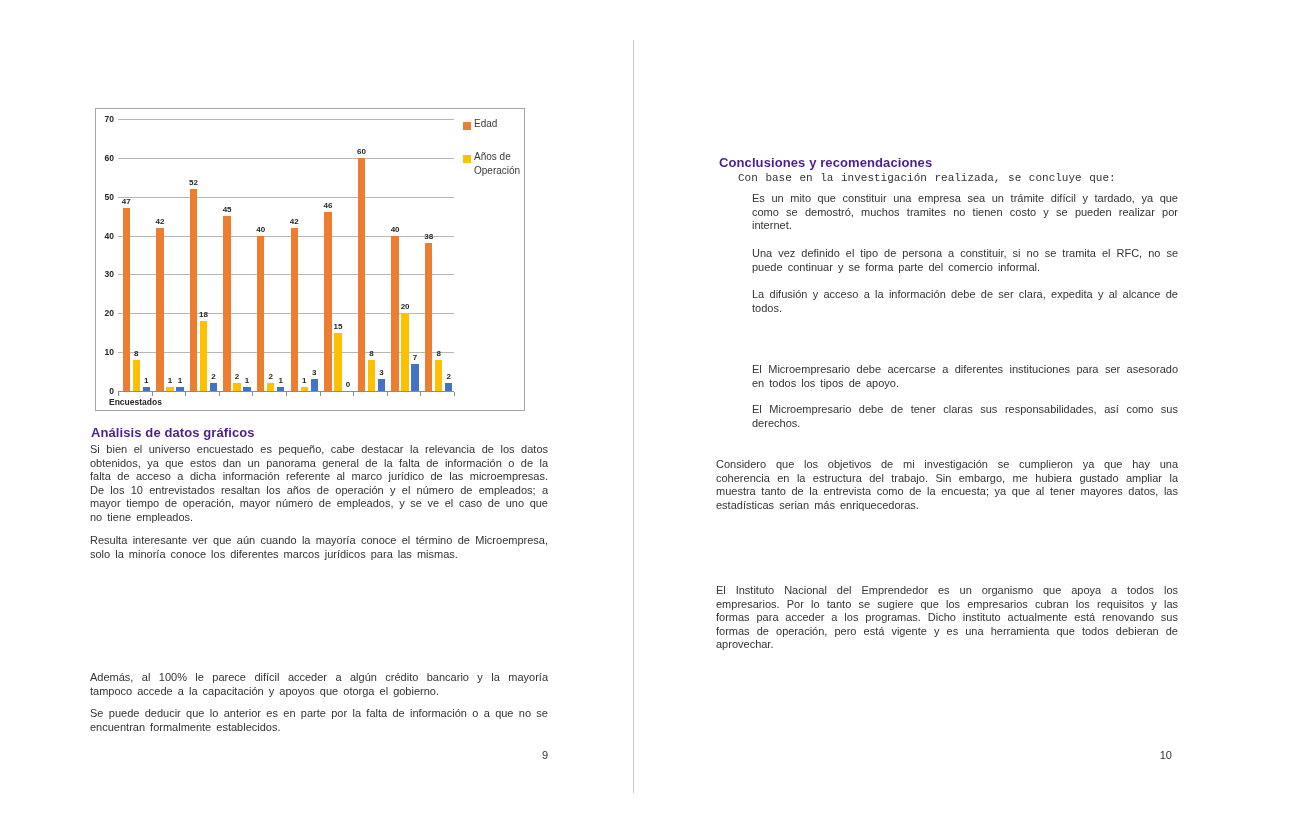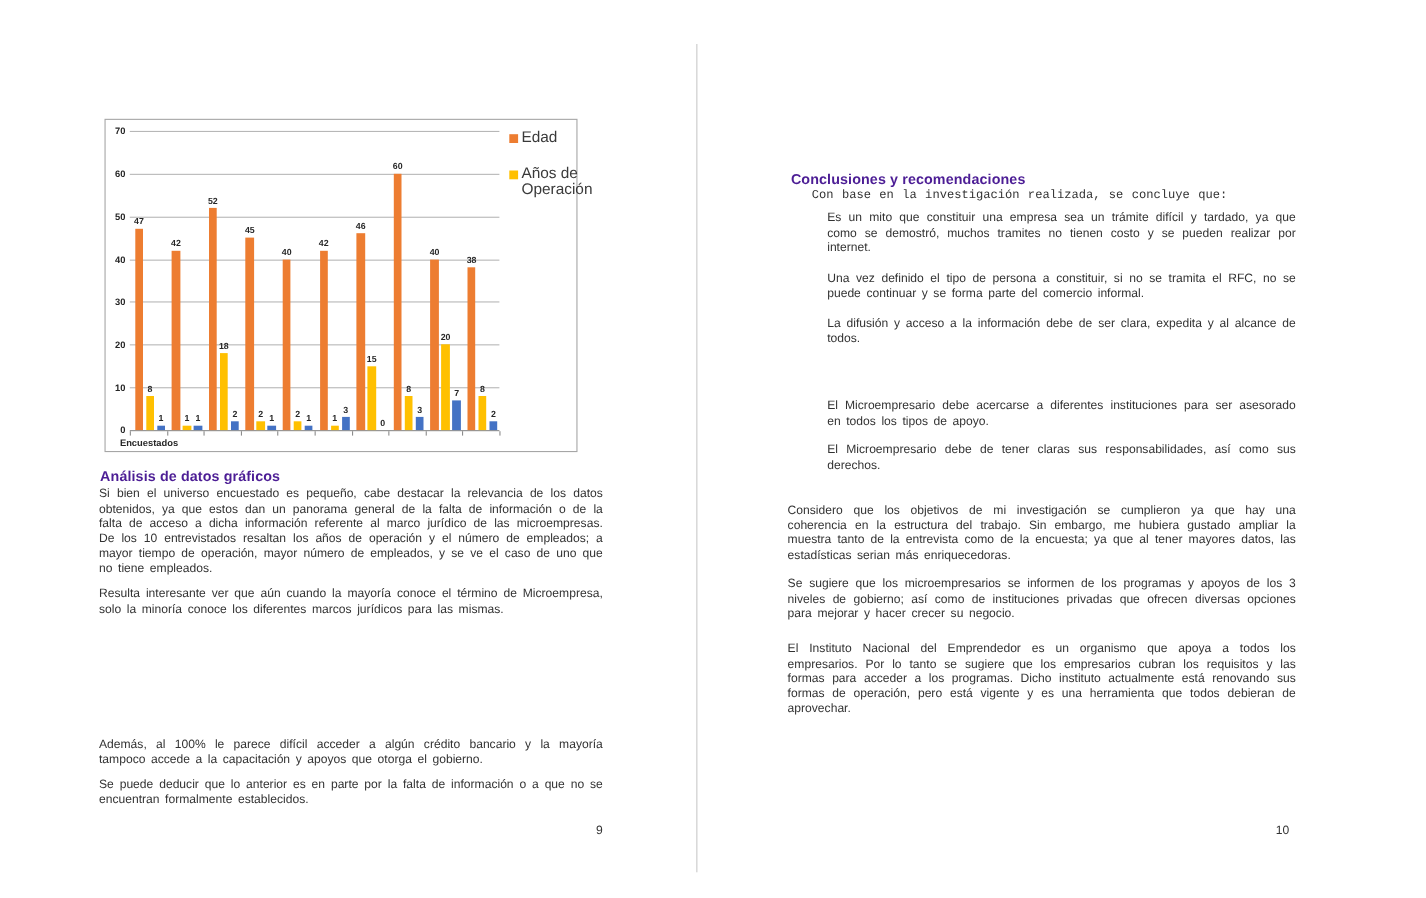--- a/index.html
+++ b/index.html
@@ -63,21 +63,21 @@
     font-size:8.5px; font-weight:700; color:#262626;
   }
   .xtick { position:absolute; width:1px; height:4px; background:#8c8c8c; }
   .bar { position:absolute; }
   .dlabel {
     position:absolute; width:30px; text-align:center;
     font-size:8px; font-weight:700; color:#262626; white-space:nowrap;
   }
   .leg-swatch { position:absolute; width:8px; height:8px; }
   .leg-label {
-    position:absolute; font-size:14px; line-height:14px; color:#3a3a3a; width:58px;
+    position:absolute; font-size:10px; line-height:14px; color:#3a3a3a; width:58px;
   }
   .xlabel {
     position:absolute; font-size:8.5px; font-weight:700; color:#262626;
   }
 </style>
 </head>
 <body>
 
 <div class="divider"></div>
 
@@ -187,16 +187,15 @@
 
 <section class="page">
   <h2 class="doc-h rh">Conclusiones y recomendaciones</h2>
   <p class="doc intro rin">Con base en la investigación realizada,  se concluye que:</p>
   <p class="doc rb0">Es un  mito que constituir una empresa  sea un trámite difícil y tardado, ya que como se demostró,  muchos tramites no tienen costo y se pueden realizar por internet.</p>
   <p class="doc rb1">Una vez definido el tipo de persona a constituir, si no  se tramita el RFC, no se puede continuar  y se forma parte del comercio informal.</p>
   <p class="doc rb2">La difusión y acceso a la información  debe de ser  clara, expedita y al alcance de todos.</p>
   <p class="doc rb4">El  Microempresario debe  acercarse a diferentes instituciones  para ser asesorado en todos los tipos  de apoyo.</p>
   <p class="doc rb5">El Microempresario debe de tener claras sus responsabilidades, así como sus derechos.</p>
   <p class="doc rp0">Considero que los objetivos de mi investigación se cumplieron ya que hay una coherencia en la estructura del trabajo. Sin embargo, me hubiera gustado ampliar la muestra tanto de la entrevista como de la encuesta; ya que al tener mayores datos, las estadísticas serian más enriquecedoras.</p>
-  <p class="doc rp1">Se sugiere que los microempresarios  se informen de los programas y apoyos de los 3 niveles de gobierno; así como de instituciones privadas que ofrecen diversas opciones para mejorar y hacer crecer su  negocio.</p>
   <p class="doc rp2">El Instituto Nacional del Emprendedor es un organismo que apoya a todos los empresarios. Por lo tanto se sugiere que los empresarios cubran los requisitos y las formas  para acceder a los programas. Dicho instituto actualmente está renovando sus formas de operación, pero está vigente y es una herramienta que todos debieran de aprovechar.</p>
   <div class="pagenum rpn">10</div>
 </section>
 
 </body></html>

